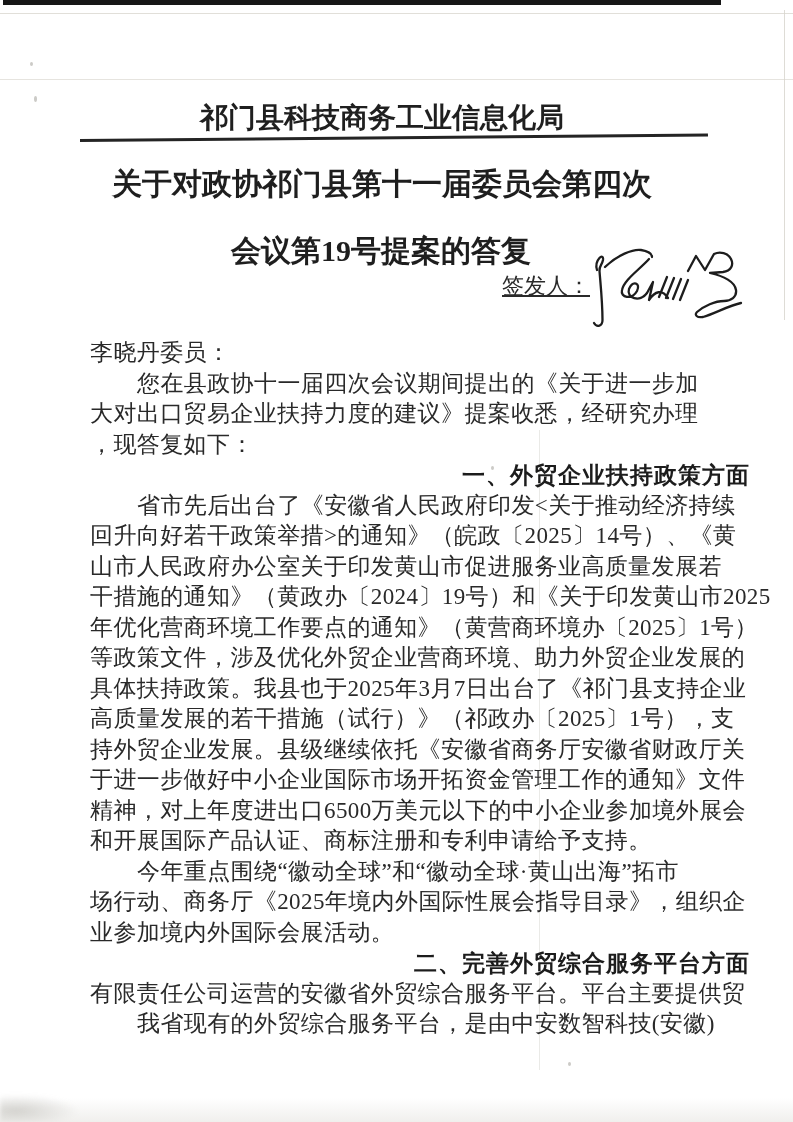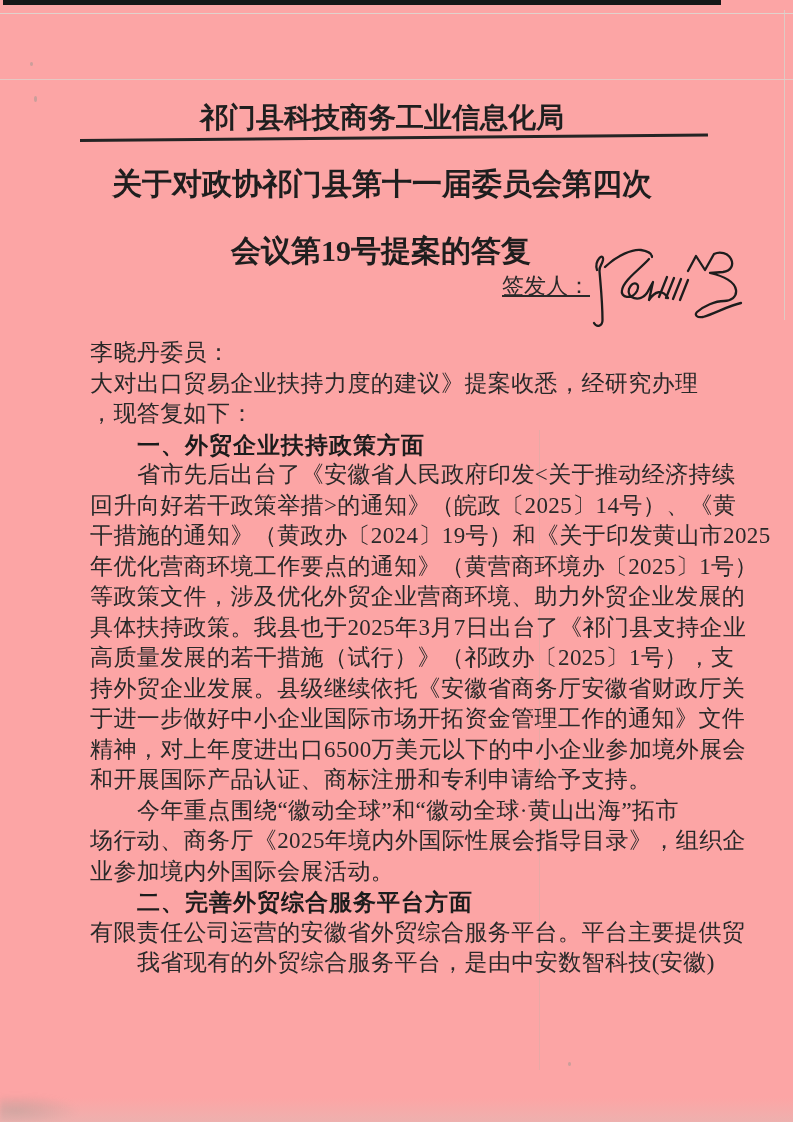--- a/index.html
+++ b/index.html
@@ -1,20 +1,20 @@
 <!DOCTYPE html>
 <html><head>
 <meta charset="utf-8">
 <style>
   html,body{margin:0;padding:0;background:#888;}
   #page{
     position:relative;
     width:793px;height:1122px;
     margin:0 auto;
-    background:#fca5a5;
+    background:#ffffff;
     overflow:hidden;
     font-family:"Liberation Serif","DejaVu Serif",serif;
     color:#262626;
   }
   
   .edge-bar{position:absolute;left:3px;top:0;width:718px;height:5px;background:#161616;}
   .hairline{position:absolute;left:0;width:793px;height:1px;background:#dcd9d2;}
   .hl-1{top:13px;opacity:.85;}
   .hl-2{top:79px;opacity:.7;}
   .vline-right{position:absolute;left:784px;top:10px;width:1px;height:310px;background:#d6d3cc;opacity:.8;}
@@ -46,21 +46,21 @@
   }
   .sig-svg{position:absolute;left:583px;top:240px;width:170px;height:95px;}
   .sig-svg path{fill:none;stroke:#1d1d1d;stroke-width:2.3;stroke-linecap:round;stroke-linejoin:round;}
   
   .body-text{
     position:absolute;left:90px;top:338px;width:660px;
     font-size:23px;letter-spacing:.4px;color:#292929;
   }
   .ln{height:30.5px;line-height:30.5px;white-space:nowrap;}
   .ln.ind{padding-left:47px;}
-  .ln.hd{font-family:"Liberation Sans","DejaVu Sans",sans-serif;font-weight:bold;letter-spacing:1px;color:#1c1c1c;}
+  .ln.hd{font-family:"Liberation Sans","DejaVu Sans",sans-serif;font-weight:bold;letter-spacing:1px;color:#1c1c1c;text-align:right;}
 </style>
 </head>
 <body>
 
 <div id="page">
 
   <div class="edge-bar"></div>
   <div class="hairline hl-1"></div>
   <div class="hairline hl-2"></div>
   <div class="vline-right"></div>
@@ -87,25 +87,27 @@
     <path d="M66 19 C 56 30, 41 40, 39 50 C 37 58, 49 60, 54 51 C 58 43, 50 40, 46 49 C 43 58, 57 63, 64 53 L 70 42 L 66 60 C 72 51, 79 49, 85 58"></path>
     <path d="M76 57 L 84 37"></path>
     <path d="M83 58 L 91 38"></path>
     <path d="M90 59 L 98 39"></path>
     <path d="M97 60 L 105 40"></path>
     <path d="M105 31 L 113 16 L 122 30 L 131 14 C 137 11, 145 13, 148 19 C 151 25, 148 31, 140 32 L 127 33 C 141 36, 152 42, 153 50 C 154 57, 148 61, 141 61 C 132 61, 121 66, 114 72 C 111 75, 114 78, 120 77 C 131 74, 147 65, 158 63"></path>
   </svg>
 
   <div class="body-text">
     <div class="ln">李晓丹委员：</div>
+    <div class="ln ind">您在县政协十一届四次会议期间提出的《关于进一步加</div>
     <div class="ln">大对出口贸易企业扶持力度的建议》提案收悉，经研究办理</div>
     <div class="ln">，现答复如下：</div>
     <div class="ln ind hd">一、外贸企业扶持政策方面</div>
     <div class="ln ind">省市先后出台了《安徽省人民政府印发&lt;关于推动经济持续</div>
     <div class="ln">回升向好若干政策举措&gt;的通知》（皖政〔2025〕14号）、《黄</div>
+    <div class="ln">山市人民政府办公室关于印发黄山市促进服务业高质量发展若</div>
     <div class="ln">干措施的通知》（黄政办〔2024〕19号）和《关于印发黄山市2025</div>
     <div class="ln">年优化营商环境工作要点的通知》（黄营商环境办〔2025〕1号）</div>
     <div class="ln">等政策文件，涉及优化外贸企业营商环境、助力外贸企业发展的</div>
     <div class="ln">具体扶持政策。我县也于2025年3月7日出台了《祁门县支持企业</div>
     <div class="ln">高质量发展的若干措施（试行）》（祁政办〔2025〕1号），支</div>
     <div class="ln">持外贸企业发展。县级继续依托《安徽省商务厅安徽省财政厅关</div>
     <div class="ln">于进一步做好中小企业国际市场开拓资金管理工作的通知》文件</div>
     <div class="ln">精神，对上年度进出口6500万美元以下的中小企业参加境外展会</div>
     <div class="ln">和开展国际产品认证、商标注册和专利申请给予支持。</div>
     <div class="ln ind">今年重点围绕“徽动全球”和“徽动全球·黄山出海”拓市</div>

